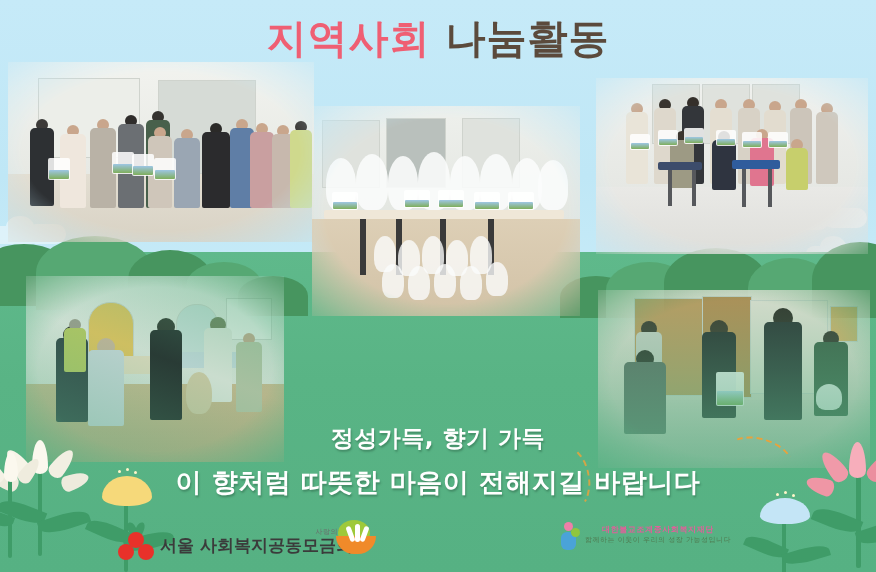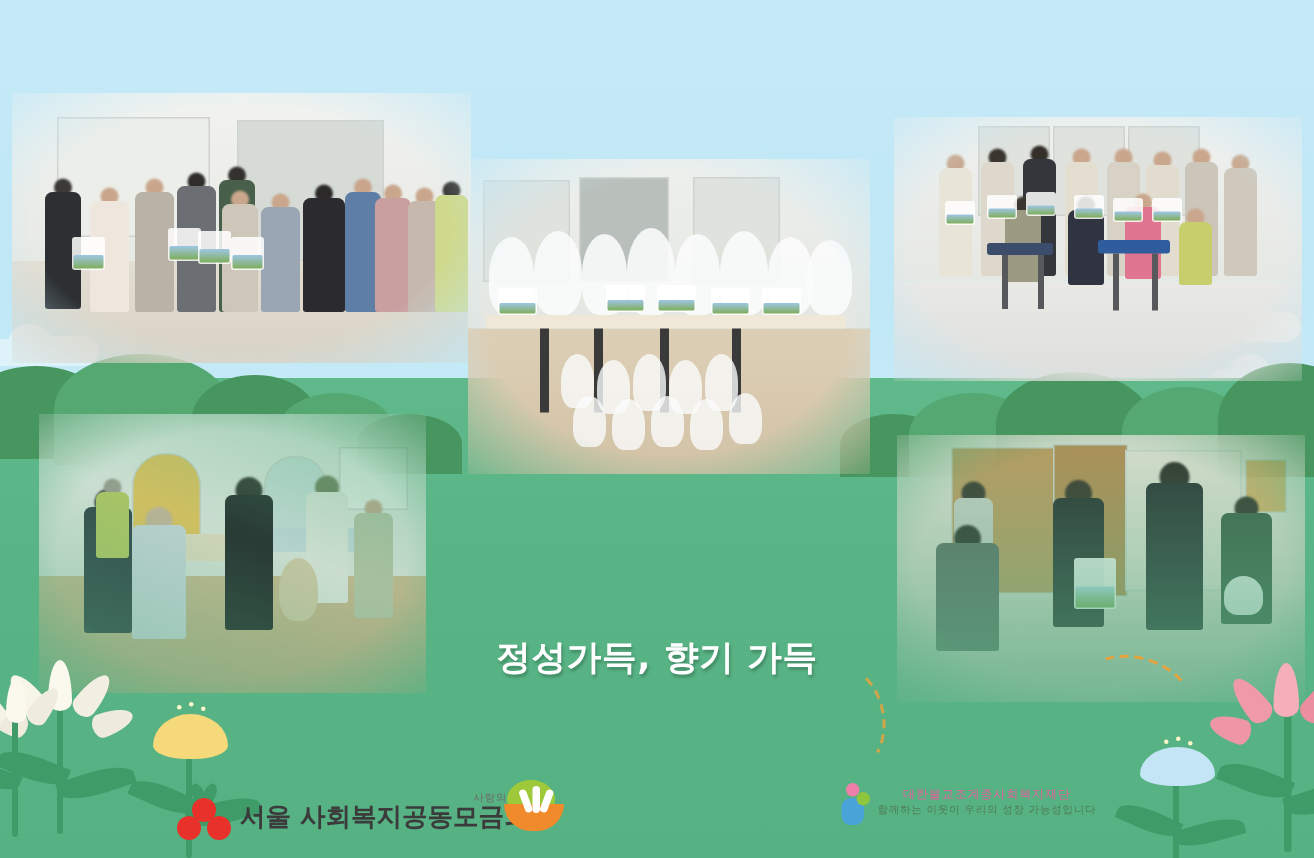--- a/index.html
+++ b/index.html
@@ -397,22 +397,26 @@
         </div>
 
       <div class="bagpack" style="left:118px;top:82px;width:28px;height:34px;background:rgba(255,255,255,.92);">
           <div class="lbl" style="background:linear-gradient(180deg,#bddcf0,#7fae5c);"></div>
         </div>
       <div class="sack" style="left:218px;top:94px;width:26px;height:26px;"></div>
     </div>
     <div class="greenwash"></div>
   </div>
 
+  <div class="title">
+    <span class="a">지역사회</span><span class="b">&nbsp;</span><span class="b">나눔활동</span>
+  </div>
 
   <div class="slogan l1">정성가득, 향기 가득</div>
+  <div class="slogan l2">이 향처럼 따뜻한 마음이 전해지길 바랍니다</div>
 
   <div style="position:absolute;left:4px;top:440px;width:90px;height:120px;">
     <div class="stem" style="left:34px;top:30px;width:4px;height:86px;"></div>
     <div class="leaf" style="left:-6px;top:64px;width:48px;height:16px;transform:rotate(22deg);"></div>
     <div class="leaf r" style="left:34px;top:74px;width:52px;height:16px;transform:rotate(-18deg);"></div>
     <div class="lilyp" style="left:16px;top:4px;width:16px;height:32px;background:#f7f4e8;transform:rotate(-38deg);"></div>
     <div class="lilyp" style="left:28px;top:0px;width:16px;height:34px;background:#fbf8ee;"></div>
     <div class="lilyp" style="left:40px;top:4px;width:16px;height:32px;background:#f2efe2;transform:rotate(38deg);"></div>
     <div class="lilyp" style="left:6px;top:18px;width:16px;height:28px;background:#eeebdd;transform:rotate(-70deg);"></div>
     <div class="lilyp" style="left:50px;top:18px;width:16px;height:28px;background:#eeebdd;transform:rotate(70deg);"></div>
@@ -486,20 +490,20 @@
       </div>
     </div>
 
     <div class="logo" style="left:560px;top:8px;">
       <div style="position:relative;width:22px;height:34px;margin-top:8px;">
         <div style="position:absolute;left:4px;top:0;width:9px;height:9px;border-radius:50%;background:#ef7fa8;"></div>
         <div style="position:absolute;left:1px;top:10px;width:15px;height:18px;border-radius:6px;background:#4aa3d8;"></div>
         <div style="position:absolute;left:11px;top:6px;width:9px;height:9px;border-radius:50%;background:#8fc63d;"></div>
       </div>
       <div class="logo-text" style="margin-left:3px;">
-        <span class="lg-sub" style="color:#e0609a;font-size:8px;font-weight:normal;letter-spacing:.6px;text-align:center;margin-bottom:1px;">대한불교조계종사회복지재단</span>
+        <span class="lg-sub" style="color:#e0609a;font-size:8px;font-weight:bold;letter-spacing:.6px;text-align:center;margin-bottom:1px;">대한불교조계종사회복지재단</span>
         <span class="lg-sub" style="color:#4f7c52;font-size:7px;text-align:center;margin-top:1px;">함께하는 이웃이 우리의 성장 가능성입니다</span>
       </div>
     </div>
 
   </div>
 
 </div>
 
 </body></html>

